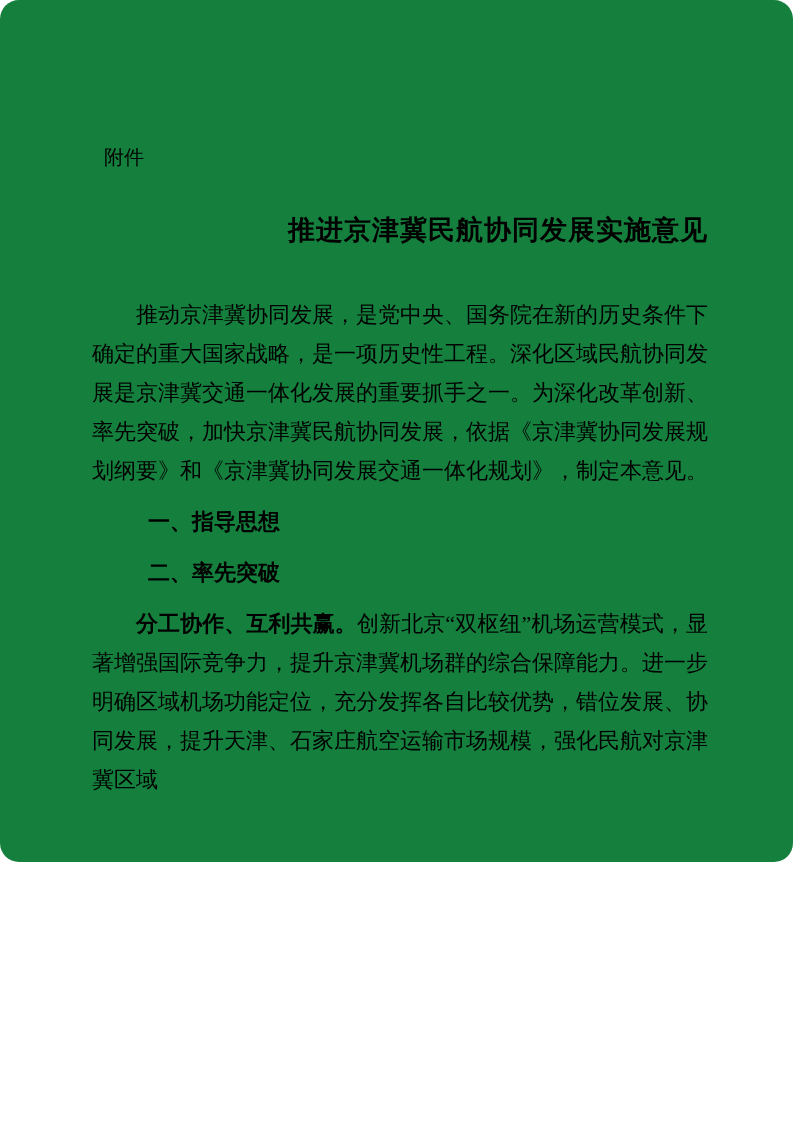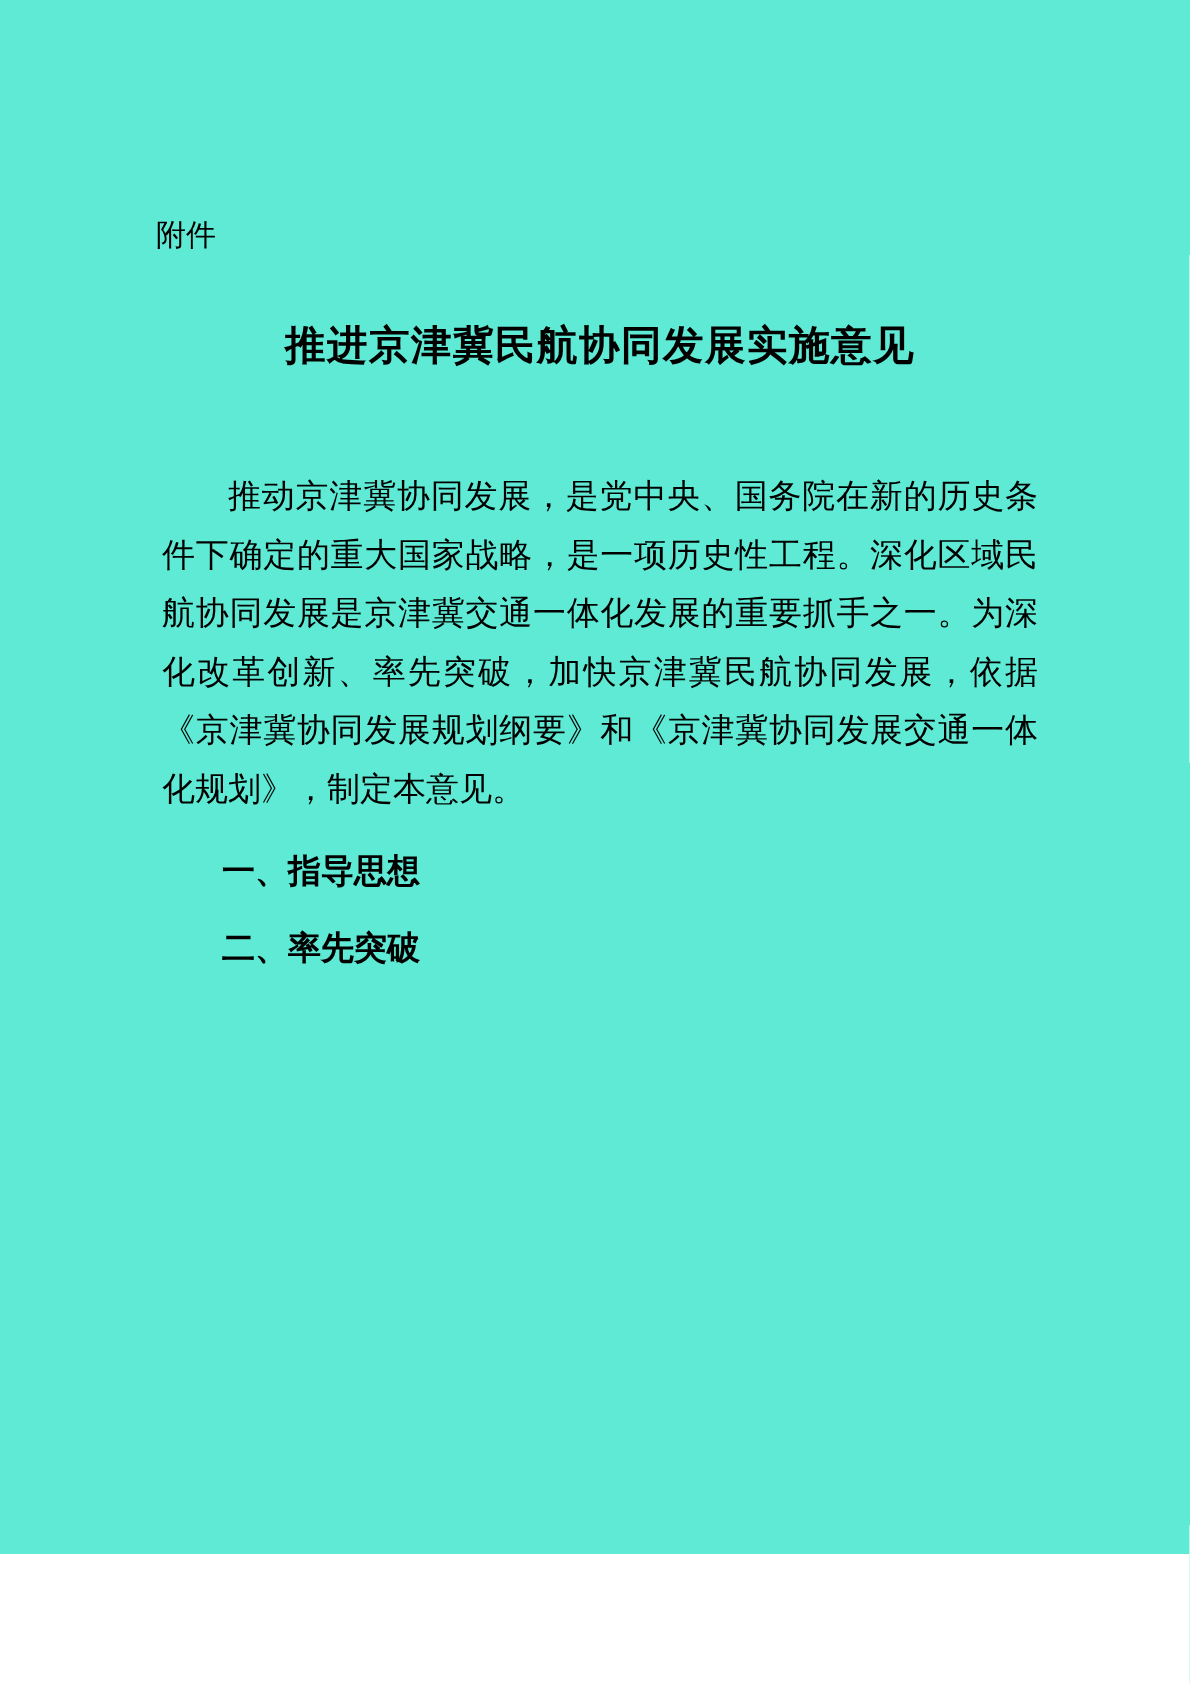--- a/index.html
+++ b/index.html
@@ -9,54 +9,55 @@
   }
   body {
     width: 793px;
     height: 1122px;
     font-family: "Liberation Serif", serif;
     color: #000000;
   }
   .page {
     position: relative;
     width: 793px;
-    height: 1036px;
-    background: #5eead4;
+    height: 862px;
+    background: #15803d;
     overflow: hidden;
+    border-radius: 19px;
   }
   .attachment-label {
     position: absolute;
     left: 104px;
     top: 144px;
     font-family: "Liberation Sans", sans-serif;
     font-size: 20px;
     line-height: 26px;
     font-weight: normal;
   }
   .doc-title {
     position: absolute;
     left: 92px;
     top: 212px;
     width: 616px;
     margin: 0;
-    text-align: center;
+    text-align: right;
     font-family: "Liberation Serif", serif;
     font-weight: bold;
     font-size: 27px;
     line-height: 36px;
     letter-spacing: 1px;
   }
   .body-flow {
     position: absolute;
     left: 92px;
     top: 295px;
     width: 616px;
   }
   .para {
-    margin: 16px;
+    margin: 0;
     font-family: "Liberation Serif", serif;
     font-size: 22px;
     line-height: 39px;
     text-align: justify;
     text-indent: 2em;
     word-break: break-all;
   }
   .section-heading {
     margin: 12px;
     font-family: "Liberation Sans", sans-serif;
@@ -80,16 +81,17 @@
 
   <div class="body-flow">
 
     <p class="para">推动京津冀协同发展，是党中央、国务院在新的历史条件下确定的重大国家战略，是一项历史性工程。深化区域民航协同发展是京津冀交通一体化发展的重要抓手之一。为深化改革创新、率先突破，加快京津冀民航协同发展，依据《京津冀协同发展规划纲要》和《京津冀协同发展交通一体化规划》，制定本意见。</p>
 
     <h2 class="section-heading">一、指导思想</h2>
 
 
     <h2 class="section-heading">二、率先突破</h2>
 
+    <p class="para"><span class="lead-phrase">分工协作、互利共赢。</span><span>创新北京“双枢纽”机场运营模式，显著增强国际竞争力，提升京津冀机场群的综合保障能力。进一步明确区域机场功能定位，充分发挥各自比较优势，错位发展、协同发展，提升天津、石家庄航空运输市场规模，强化民航对京津冀区域</span></p>
 
   </div>
 
 </div>
 
 </body></html>

